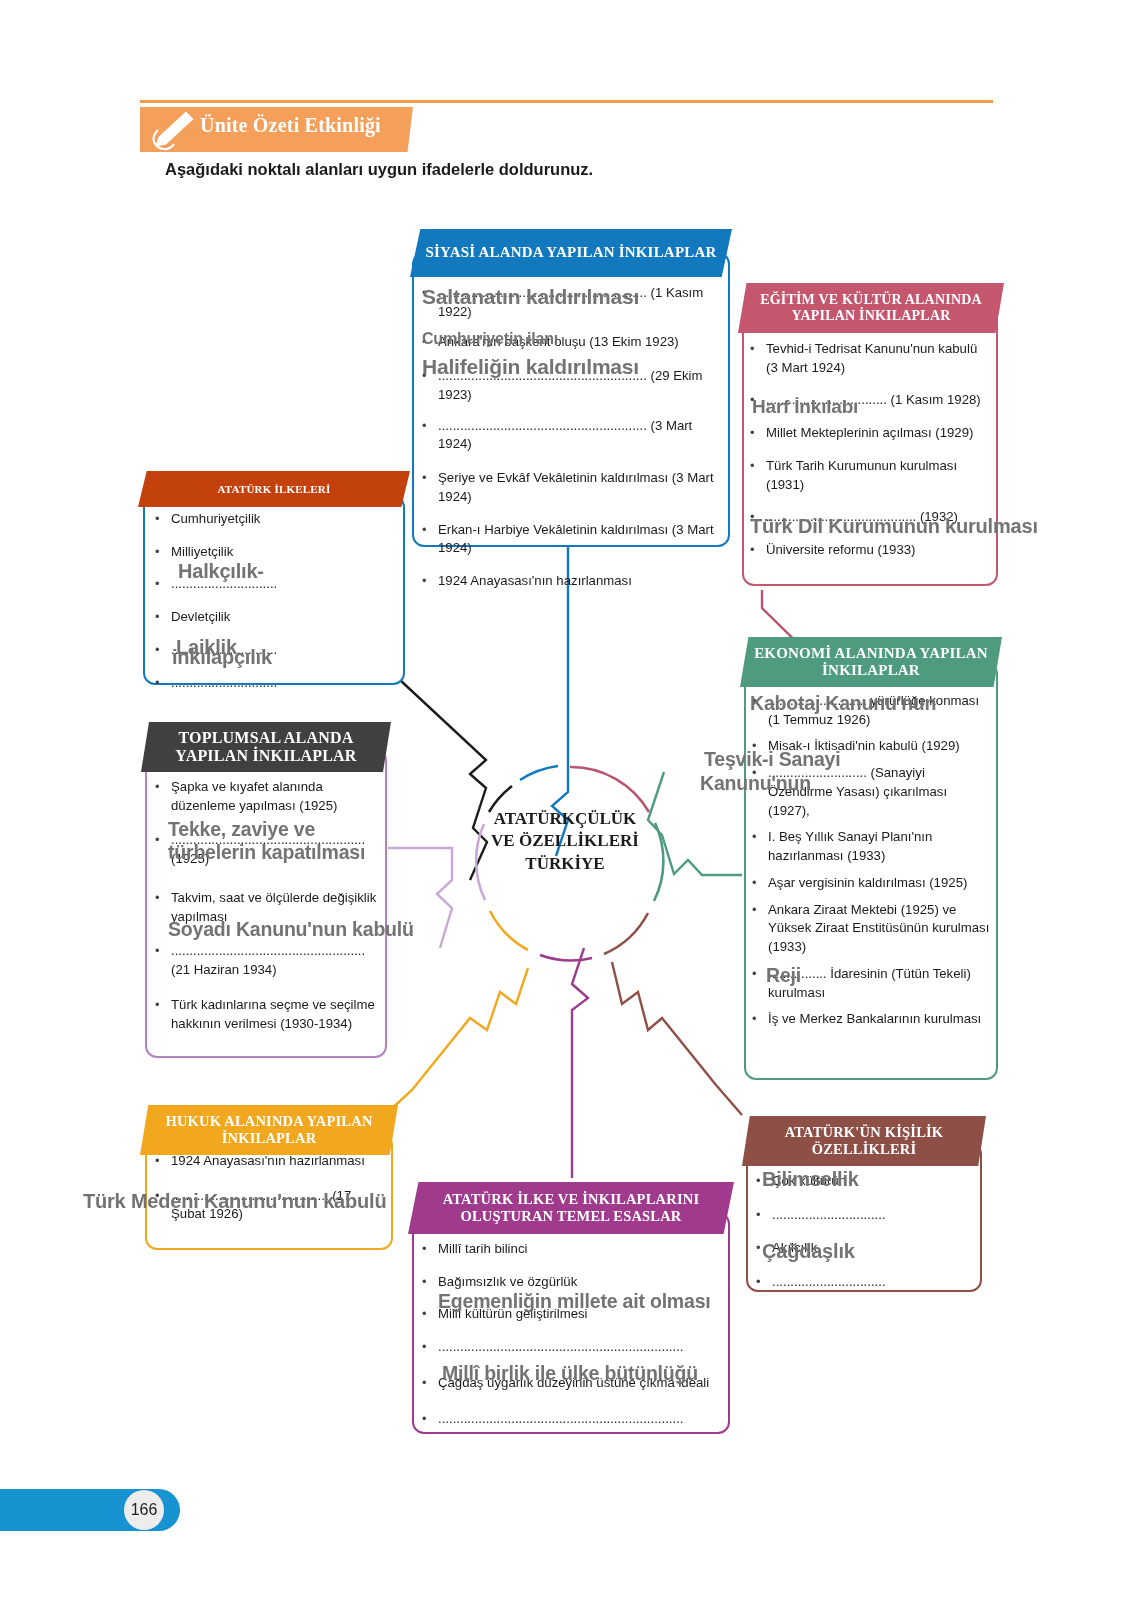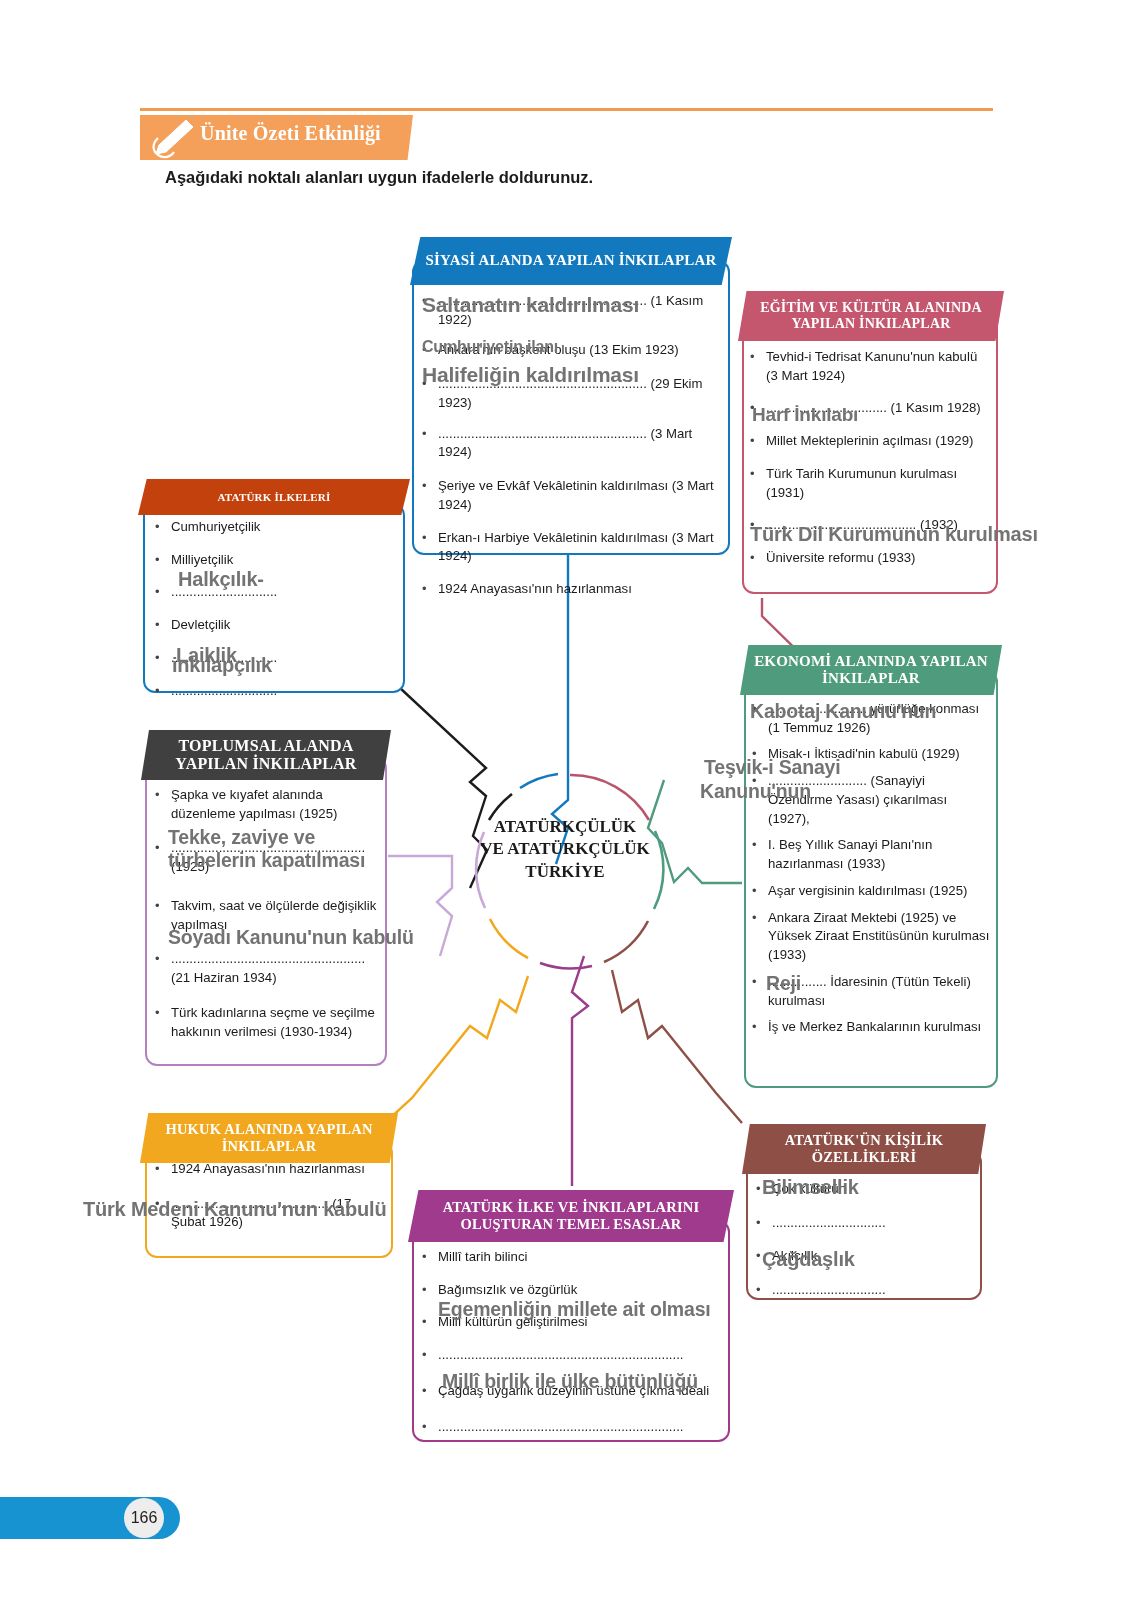--- a/index.html
+++ b/index.html
@@ -2,21 +2,21 @@
 <html lang="tr"><head>
 <meta charset="utf-8">
 <title>Ünite Özeti Etkinliği</title>
 <style>
   html,body{margin:0;padding:0;}
   body{
     width:1133px;height:1615px;position:relative;background:#ffffff;
     font-family:"Liberation Sans", sans-serif;
     -webkit-font-smoothing:antialiased;
   }
-  .page{position:absolute;left:0;top:8px;width:1133px;height:1588px;overflow:hidden;}
+  .page{position:absolute;left:0;top:0;width:1133px;height:1588px;overflow:hidden;}
 
   
   .top-rule{position:absolute;left:140px;top:100px;width:853px;height:3px;background:#F09B4E;}
   .banner{
     position:absolute;left:140px;top:107px;width:273px;height:45px;
     background:#F4A05A;
     clip-path:polygon(0 0, 100% 0, 98% 100%, 0 100%);
   }
   .banner-title{
     position:absolute;left:200px;top:114px;width:230px;height:32px;
@@ -99,21 +99,21 @@
       <path d="M485 900 A90 90 0 0 1 484 824" stroke="#C7A8D6"></path>
       <path d="M489 812 A90 90 0 0 1 512 786" stroke="#1c1c1c"></path>
       <path d="M520 780 A90 90 0 0 1 558 766" stroke="#1379BE"></path>
     </g>
   </svg>
 
   <div style="position:absolute;left:455px;top:808px;width:220px;text-align:center;
               font-family:'Liberation Serif', serif;font-weight:bold;font-size:17px;
               color:#1b1b1b;line-height:1.32;">
     <div>ATATÜRKÇÜLÜK</div>
-    <div>VE ATATÜRKÇÜLÜK</div>
+    <div>VE ÖZELLİKLERİ</div>
     <div>TÜRKİYE</div>
   </div>
 
   <div class="card" style="left:412px;top:252px;width:318px;height:295px;border:2.2px solid #1379BE;"></div>
   <div class="hdr" style="left:410px;top:229px;width:322px;height:48px;background:#1379BE;font-size:15px;padding:0 14px;">SİYASİ ALANDA YAPILAN İNKILAPLAR</div>
   <div class="list" style="left:422px;top:284px;width:300px;">
     <div class="li" style="margin-bottom:12px;">
         <span class="bul">•</span>
         <span class="txt">......................................................... (1 Kasım 1922)</span>
       </div>

